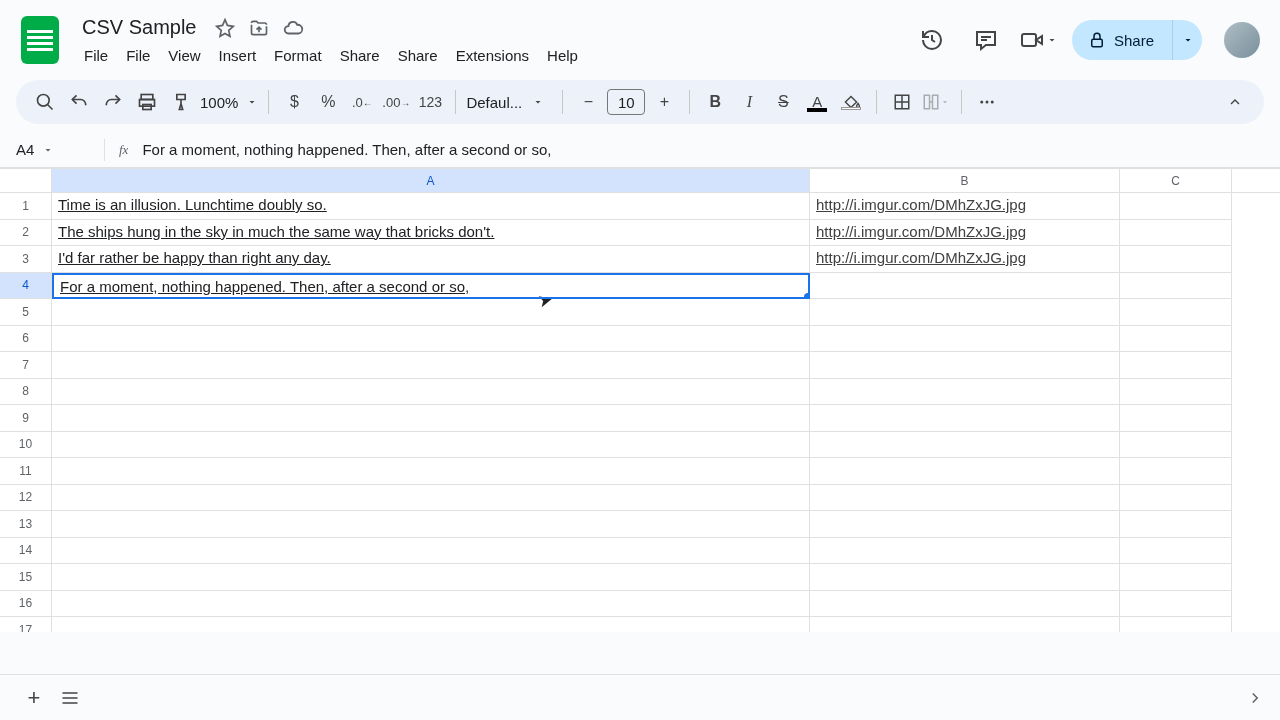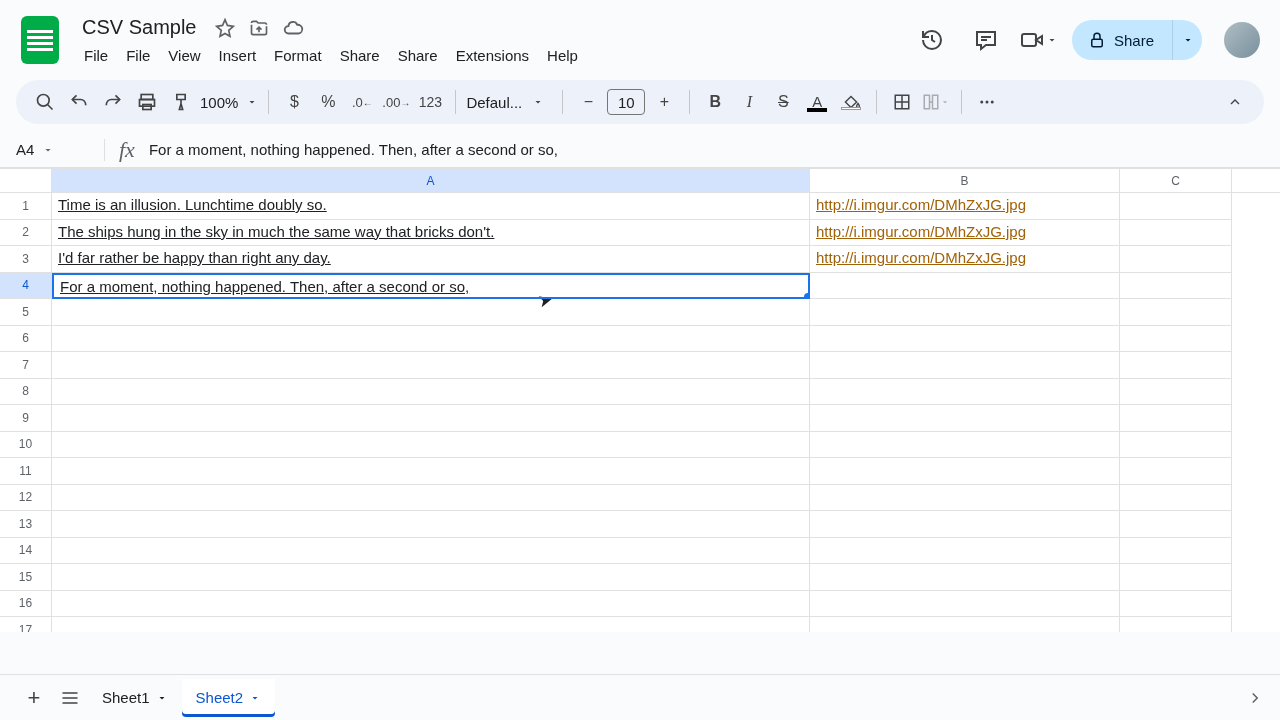--- a/index.html
+++ b/index.html
@@ -27,35 +27,35 @@
 .tb-btn { min-width:30px; height:30px; display:flex; align-items:center; justify-content:center; color:#444; border-radius:4px; cursor:pointer; font-size:16px; }
 .tb-sep { width:1px; height:24px; background:#c7c7c7; margin:0 6px; }
 .zoom { display:flex; align-items:center; gap:8px; font-size:15px; }
 .font-sel { display:flex; align-items:center; gap:10px; font-size:15px; width:86px; }
 .font-size-box { border:1px solid #747775; border-radius:4px; width:38px; height:26px; display:flex; align-items:center; justify-content:center; font-size:15px; }
 .color-underline { width:20px; height:4px; background:#000; margin-top:-3px; }
 .tb-right-collapse { margin-left:auto; }
 
 .namebox-row { display:flex; align-items:center; height:36px; margin: 8px 0 0 0; padding-left:16px; border-bottom:1px solid #e0e0e0; }
 .namebox { width:88px; display:flex; align-items:center; font-size:15px; color:#202124; gap:8px; }
-.fx { font-style:italic; color:#5f6368; font-family: serif; margin:0 14px; font-size:22px; }
+.fx { font-style:italic; color:#5f6368; font-family: serif; margin:0 14px; font-size:13px; }
 .formula { font-size:15px; color:#202124; }
 
 .grid { position:relative; background:#fff; height:464px; overflow:hidden; border-top:1px solid #e0e0e0; }
 .col-headers { display:flex; height:24px; background:#fff; border-bottom:1px solid #e0e0e0; }
 .corner { width:52px; border-right:1px solid #e0e0e0; background:#fff; }
 .col-h { display:flex; align-items:center; justify-content:center; font-size:12px; color:#5f6368; border-right:1px solid #e0e0e0; background:#fff; }
 .col-h.sel { background:#d3e3fd; color:#0b57d0; }
 .col-A { width:758px; } .col-B { width:310px; } .col-C { width:112px; flex:0 0 112px; }
 .rows { }
 .row { display:flex; height:26.5px; }
 .row-h { width:52px; display:flex; align-items:center; justify-content:center; font-size:12px; color:#5f6368; border-right:1px solid #e0e0e0; border-bottom:1px solid #e0e0e0; background:#fff; }
 .row-h.sel { background:#d3e3fd; color:#0b57d0; }
 .cell { border-right:1px solid #e0e0e0; border-bottom:1px solid #e0e0e0; padding: 3px 6px; font-size:15px; color:#202124; overflow:hidden; white-space:nowrap; position:relative;text-decoration:underline; }
-.cell.link { color:#a16207; text-decoration:underline; }
+.cell.link { color:#404040; text-decoration:underline; }
 .cell.active { border:2px solid #1a73e8; z-index:2; }
 .sel-handle { position:absolute; right:-4px; bottom:-4px; width:8px; height:8px; background:#1a73e8; border-radius:50%; }
 
 .cursor { position:absolute; left:538px; top:120px; font-size:18px; pointer-events:none; transform:rotate(-15deg); }
 
 .sheets-bar { position:absolute; bottom:0; left:0; right:0; height:46px; background:#f9fbfd; display:flex; align-items:center; padding: 0 16px; border-top:1px solid #e0e0e0; }
 .sheet-add, .sheet-menu { width:36px; height:36px; display:flex; align-items:center; justify-content:center; font-size:22px; color:#444; cursor:pointer; border-radius:4px; }
 .sheet-tab { display:flex; align-items:center; gap:6px; padding: 0 14px; height:38px; font-size:15px; cursor:pointer; border-radius: 0 0 4px 4px; }
 .sheet-tab.active { background:#fff; color:#0b57d0; font-weight:500; box-shadow: inset 0 -3px 0 #0b57d0; }
 .sheet-explore { margin-left:auto; color:#5f6368; }
@@ -368,36 +368,18 @@
   <div class="cursor">➤</div>
 </div>
 
 <div class="sheets-bar">
   <div class="sheet-add">+</div>
   <div class="sheet-menu">
     <svg width="20" height="20" viewBox="0 0 24 24" fill="none" stroke="#444" stroke-width="2">
         <path d="M3 6h18M3 12h18M3 18h18"></path>
       </svg>
   </div>
-  <div id="sheet-tabs" style="display:flex;">
-      <div class="sheet-tab">
-        <span>Sheet1</span>
-        <span>
-          <svg width="12" height="12" viewBox="0 0 24 24" fill="currentColor">
-            <path d="M7 10l5 5 5-5z"></path>
-          </svg>
-        </span>
-      </div>
-      <div class="sheet-tab active">
-        <span>Sheet2</span>
-        <span>
-          <svg width="12" height="12" viewBox="0 0 24 24" fill="currentColor">
-            <path d="M7 10l5 5 5-5z"></path>
-          </svg>
-        </span>
-      </div>
-    </div>
   <div class="sheet-explore">
     <svg width="18" height="18" viewBox="0 0 24 24" fill="none" stroke="#5f6368" stroke-width="2">
         <path d="M9 18l6-6-6-6"></path>
       </svg>
   </div>
 </div>
 
 </body></html>

